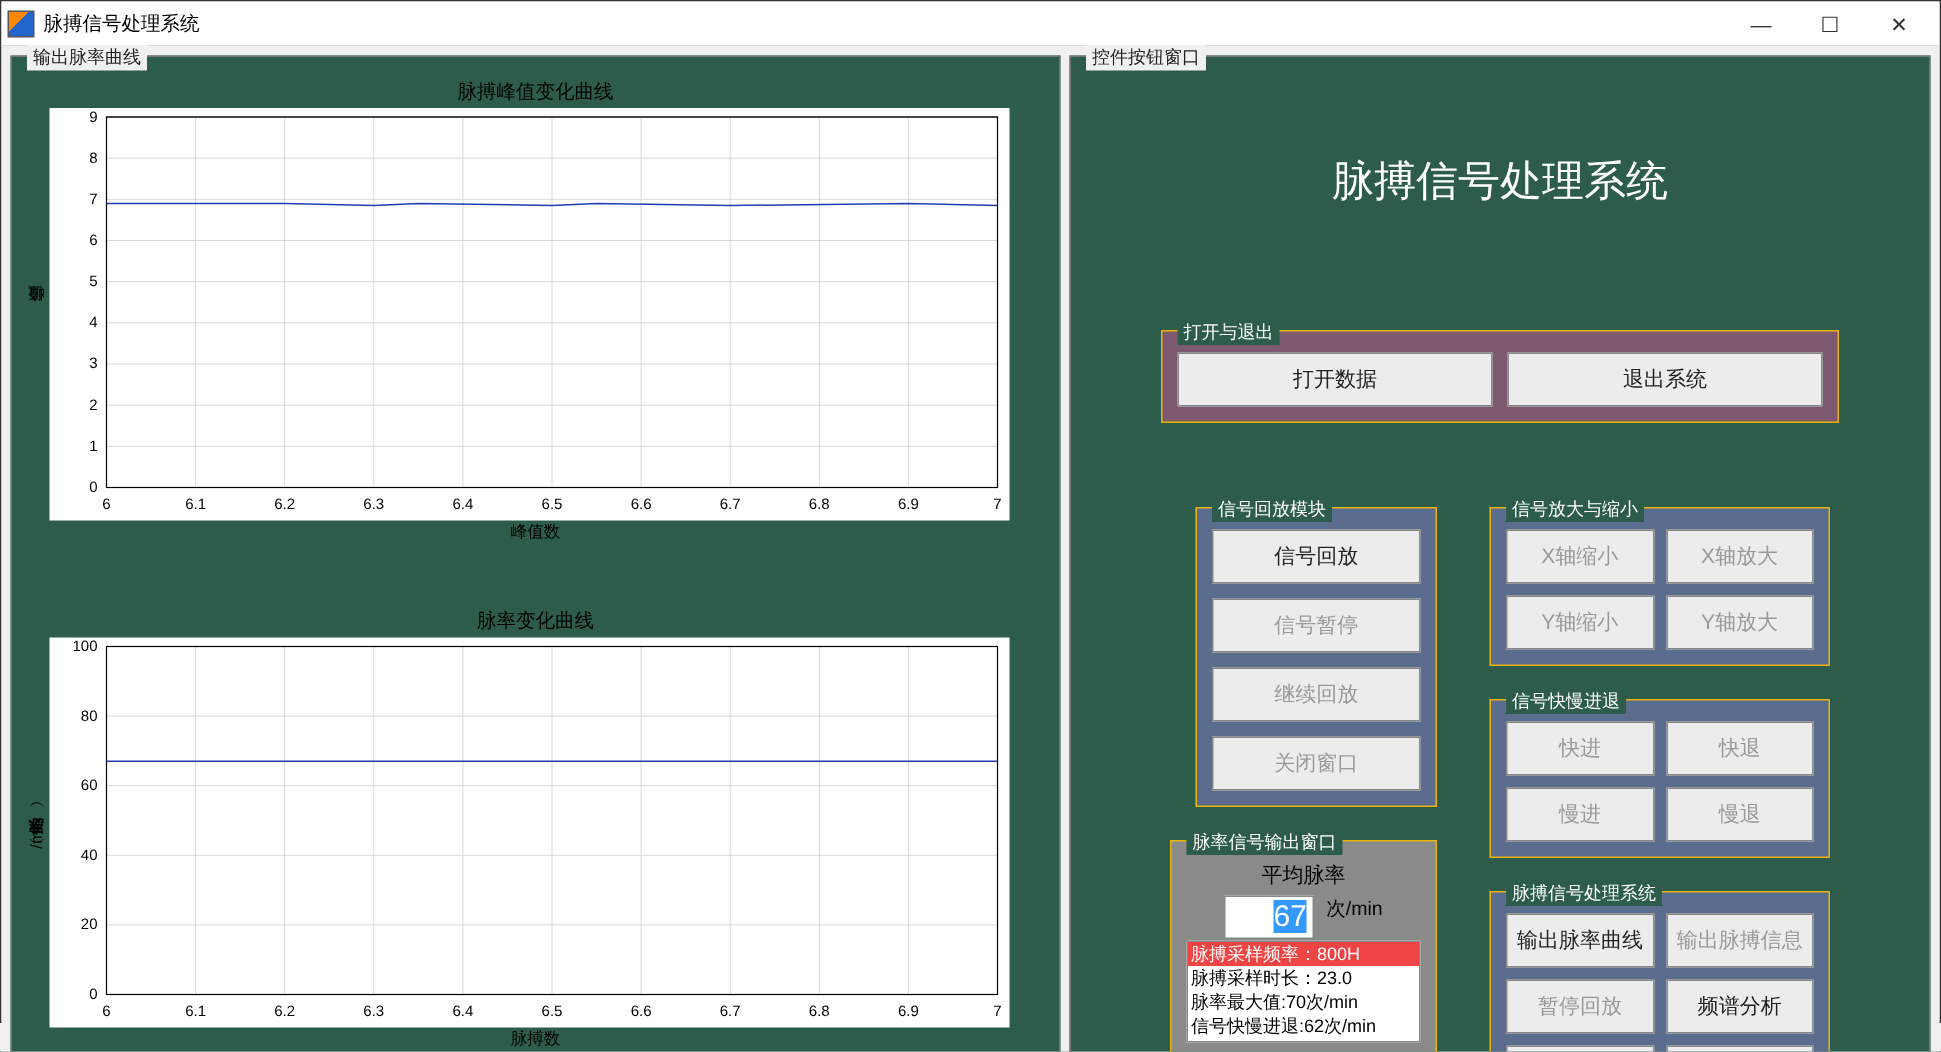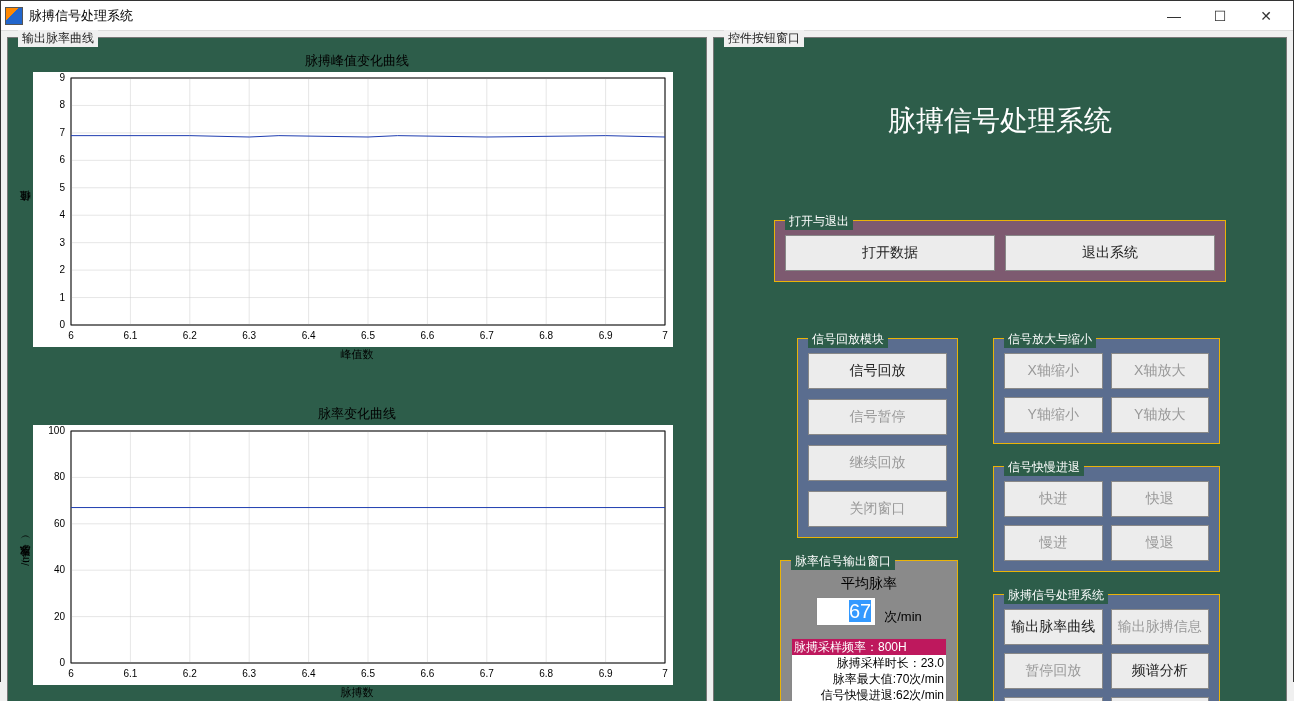--- a/index.html
+++ b/index.html
@@ -133,24 +133,24 @@
   gap: 6px;
 }
 .avg-label {
   text-align: center;
   font-size: 14px;
   color: #000;
   margin-bottom: 4px;
 }
 .avg-row {
   display: flex;
-  align-items: flex-end;
+  align-items: flex-start;
   justify-content: center;
   gap: 8px;
-  margin-bottom: 12px;
+  margin-bottom: 1px;
 }
 .avg-val {
   background: #fff;
   border: 1px solid #888;
   width: 60px;
   text-align: right;
   padding: 2px 4px;
   font-size: 20px;
 }
 .avg-val .sel {
@@ -160,25 +160,25 @@
 .avg-unit { font-size: 13px; }
 .listbox {
   background: #fff;
   border: 1px solid #888;
   height: 68px;
   overflow-y: scroll;
   font-size: 12px;
   line-height: 16px;
 }
 .listbox .li-sel {
-  background: #be185d;
+  background: #ef4444;
   color: #fff;
   padding: 0 2px;
 }
-.listbox .li { padding: 0 2px; color: #000; text-align: right; }
+.listbox .li { padding: 0 2px; color: #000; }
 .axis-label-v {
   writing-mode: vertical-rl;
   transform: rotate(180deg);
   font-size: 11px;
   color: #000;
 }
 .axis-label-h {
   font-size: 11px;
   color: #000;
   text-align: center;

